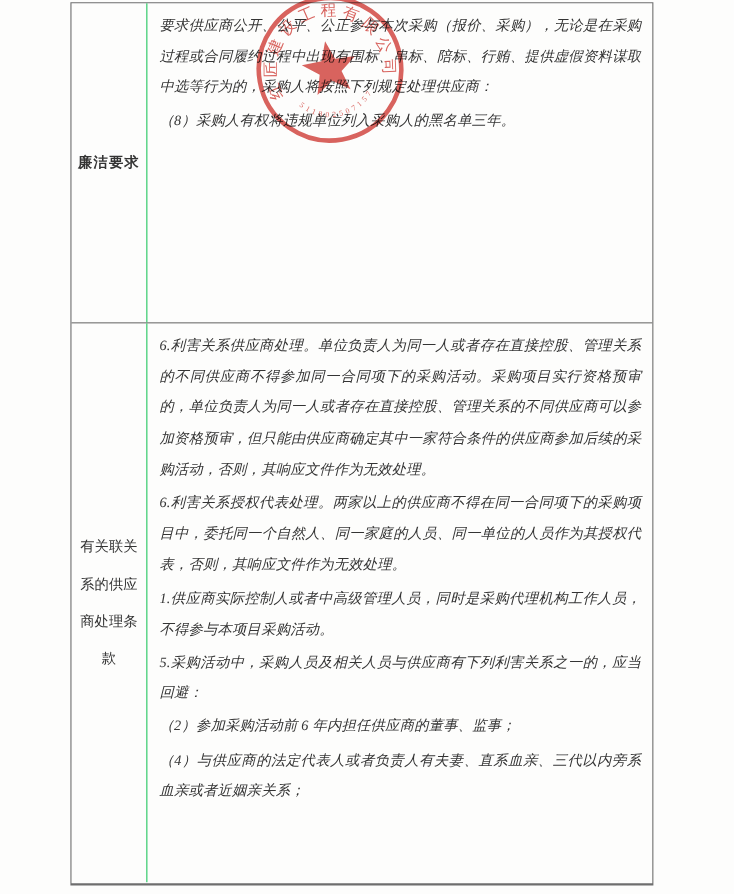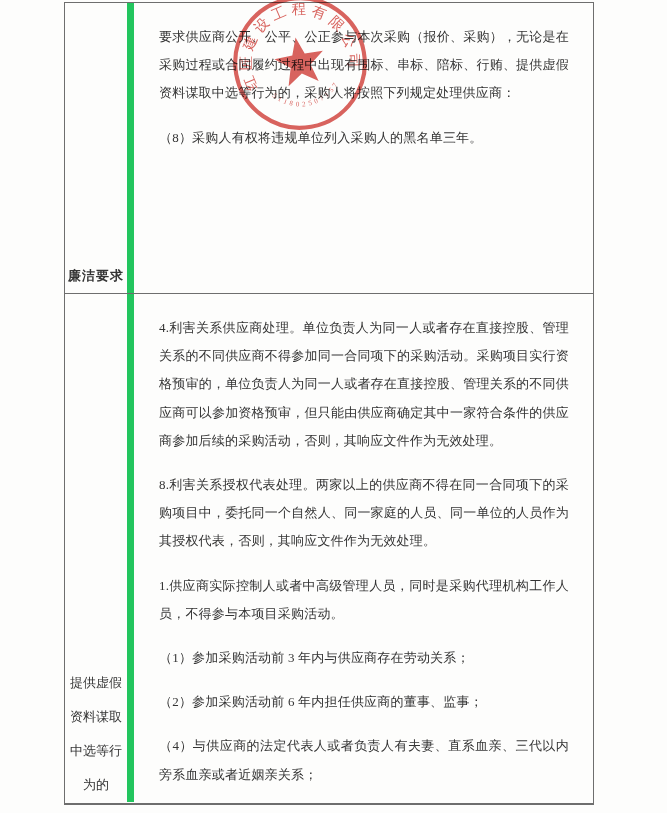--- a/index.html
+++ b/index.html
@@ -12,34 +12,34 @@
   .doc-table{
     position:absolute;left:64px;top:2px;width:528px;height:800px;
     border:1px solid #6e6e6e;border-bottom-width:2px;
     background:transparent;
   }
   .doc-row{display:grid;grid-template-columns:69px 1fr;}
   .doc-row + .doc-row{border-top:1px solid #6e6e6e;}
   .row-integrity{height:290px;}
   .row-relation{height:508px;}
   .label-cell{
-    border-right:7px solid #22c55e;
-    display:flex;align-items:flex-end;justify-content:center;
+    border-right:1px solid #22c55e;
+    display:flex;align-items:center;justify-content:center;
     text-align:center;font-size:13px;line-height:34px;
     padding:0 3px;
   }
   .row-integrity .label-cell{font-weight:bold;letter-spacing:1px;}
   .content-cell{
     padding:4px 8px 0 9px;
     font-size:13px;line-height:28.2px;
     text-align:justify;text-justify:inter-ideograph;
     letter-spacing:0.2px;
     overflow:hidden;
   }
-  .content-cell p{margin:16px;}
+  .content-cell p{margin:2px;font-style:italic;}
   .seal{
     position:absolute;left:226px;top:-11px;width:148px;height:148px;
     transform:rotate(-10deg);
     opacity:0.82;
     mix-blend-mode:multiply;
     pointer-events:none;
   }
   .seal svg{width:100%;height:100%;}
   .seal text{font-family:"Liberation Serif","DejaVu Serif",serif;}
 </style>
@@ -51,27 +51,27 @@
     <div class="label-cell">
       <span>廉洁要求</span>
     </div>
     <div class="content-cell">
         <p>要求供应商公开、公平、公正参与本次采购（报价、采购），无论是在采购过程或合同履约过程中出现有围标、串标、陪标、行贿、提供虚假资料谋取中选等行为的，采购人将按照下列规定处理供应商：</p>
         <p>（8）采购人有权将违规单位列入采购人的黑名单三年。</p>
       </div>
   </div>
   <div class="doc-row row-relation">
     <div class="label-cell">
-      <span>提供虚假资料谋取中选等行为的</span>
+      <span>有关联关系的供应商处理条款</span>
     </div>
     <div class="content-cell">
-        <p>4.利害关系供应商处理。单位负责人为同一人或者存在直接控股、管理关系的不同供应商不得参加同一合同项下的采购活动。采购项目实行资格预审的，单位负责人为同一人或者存在直接控股、管理关系的不同供应商可以参加资格预审，但只能由供应商确定其中一家符合条件的供应商参加后续的采购活动，否则，其响应文件作为无效处理。</p>
-        <p>8.利害关系授权代表处理。两家以上的供应商不得在同一合同项下的采购项目中，委托同一个自然人、同一家庭的人员、同一单位的人员作为其授权代表，否则，其响应文件作为无效处理。</p>
+        <p>6.利害关系供应商处理。单位负责人为同一人或者存在直接控股、管理关系的不同供应商不得参加同一合同项下的采购活动。采购项目实行资格预审的，单位负责人为同一人或者存在直接控股、管理关系的不同供应商可以参加资格预审，但只能由供应商确定其中一家符合条件的供应商参加后续的采购活动，否则，其响应文件作为无效处理。</p>
+        <p>6.利害关系授权代表处理。两家以上的供应商不得在同一合同项下的采购项目中，委托同一个自然人、同一家庭的人员、同一单位的人员作为其授权代表，否则，其响应文件作为无效处理。</p>
         <p>1.供应商实际控制人或者中高级管理人员，同时是采购代理机构工作人员，不得参与本项目采购活动。</p>
-        <p>（1）参加采购活动前 3 年内与供应商存在劳动关系；</p>
+        <p>5.采购活动中，采购人员及相关人员与供应商有下列利害关系之一的，应当回避：</p>
         <p>（2）参加采购活动前 6 年内担任供应商的董事、监事；</p>
         <p>（4）与供应商的法定代表人或者负责人有夫妻、直系血亲、三代以内旁系血亲或者近姻亲关系；</p>
       </div>
   </div>
 </div>
 
 <div class="seal">
   <svg viewBox="0 0 160 160">
     <circle class="seal-stroke" cx="80" cy="80" r="70" fill="none" stroke="#d2423c" stroke-width="4.5"></circle>
     <polygon class="seal-fill" fill="#d2423c" points="80,52 86.8,70.7 106.6,71.3 90.9,83.6 96.5,102.7 80,91.5 63.5,102.7 69.1,83.6 53.4,71.3 73.2,70.7"></polygon>

